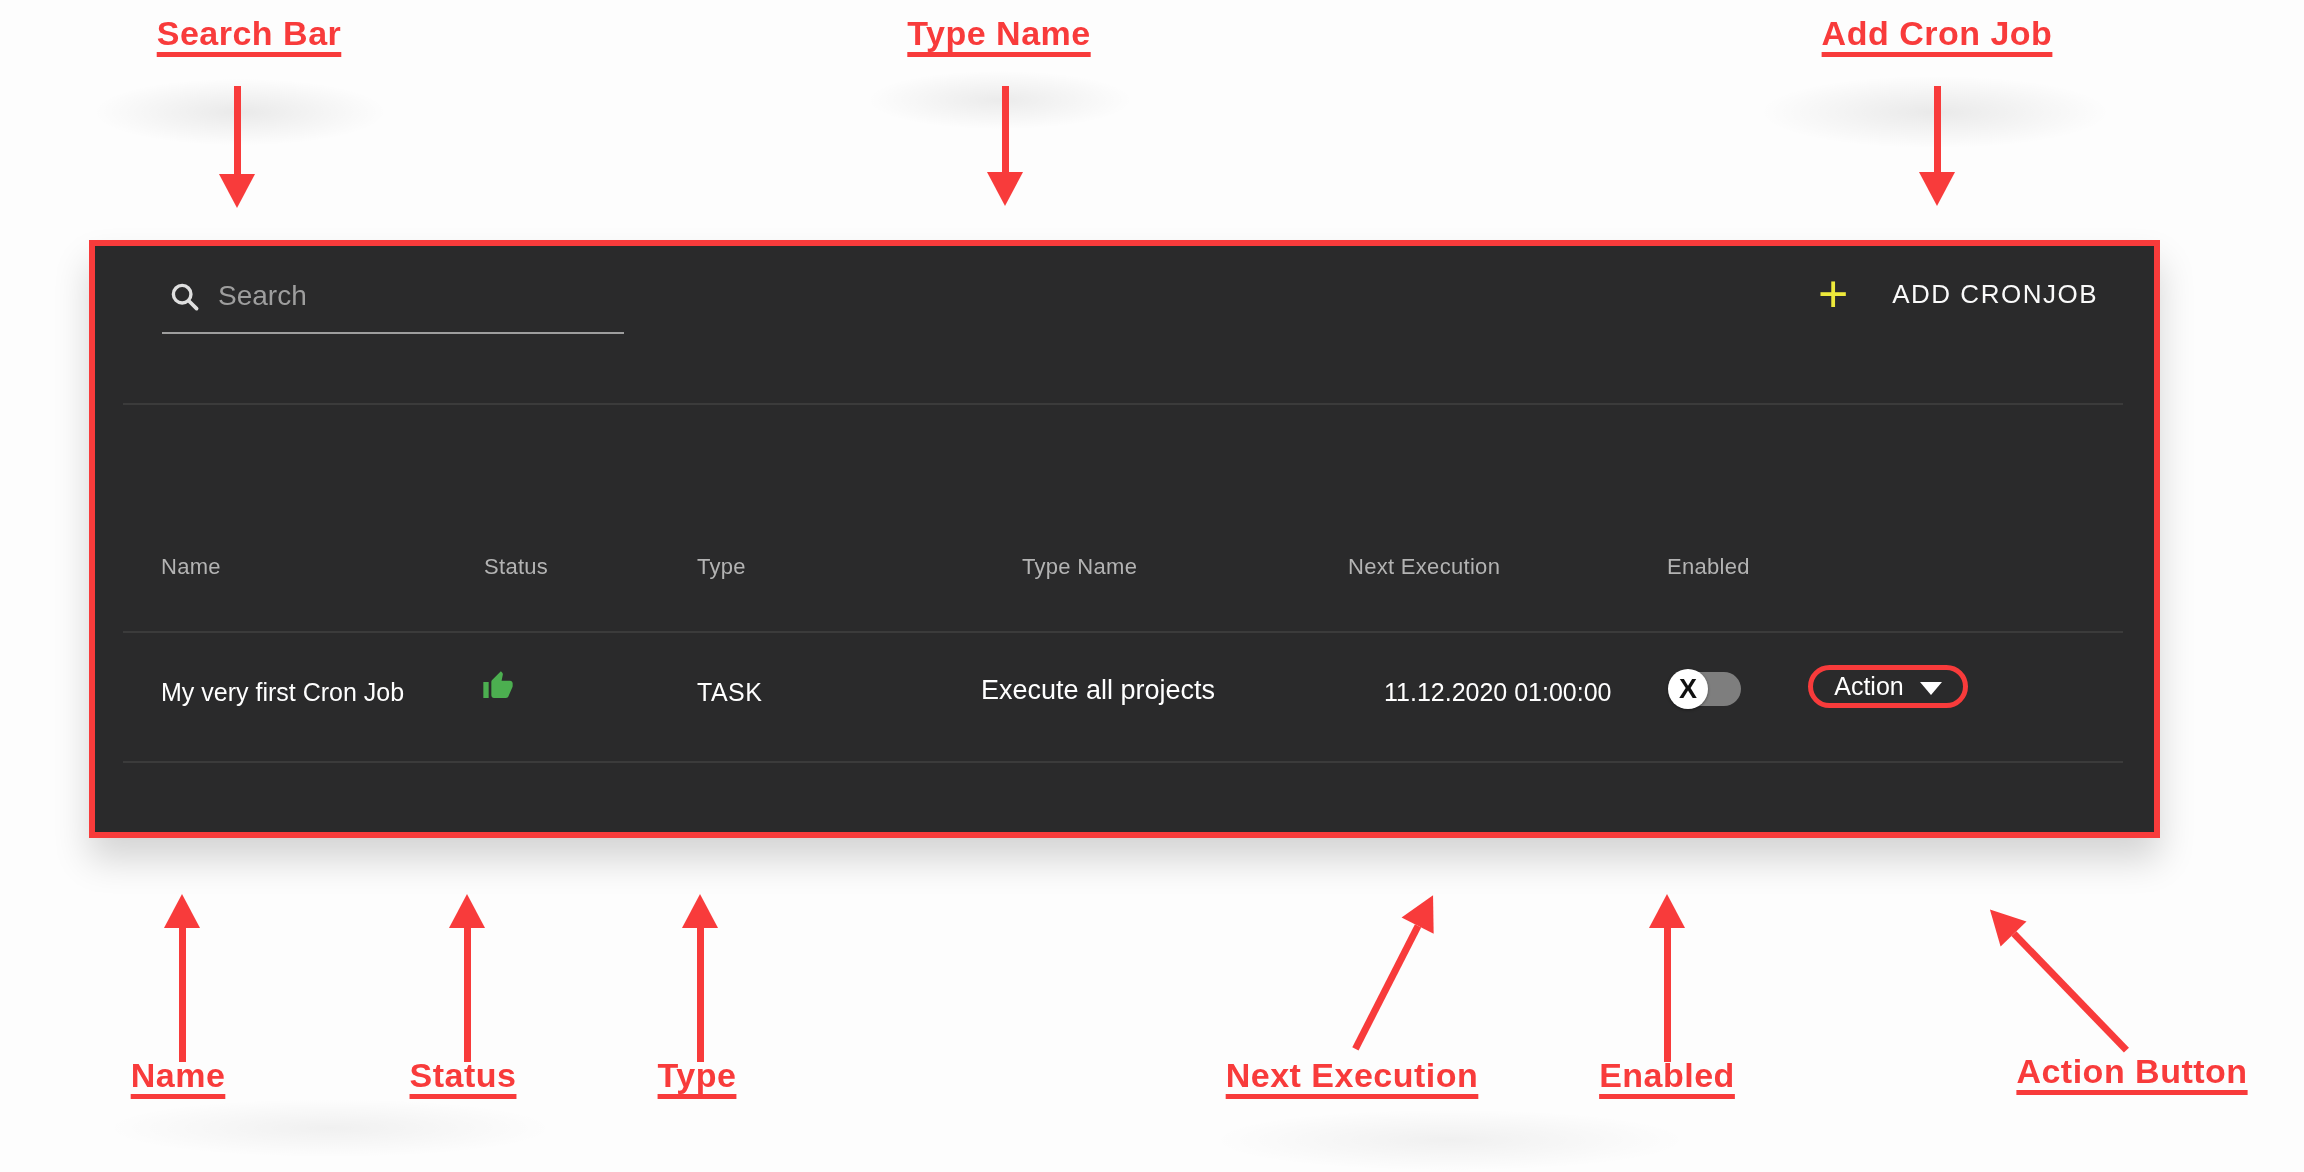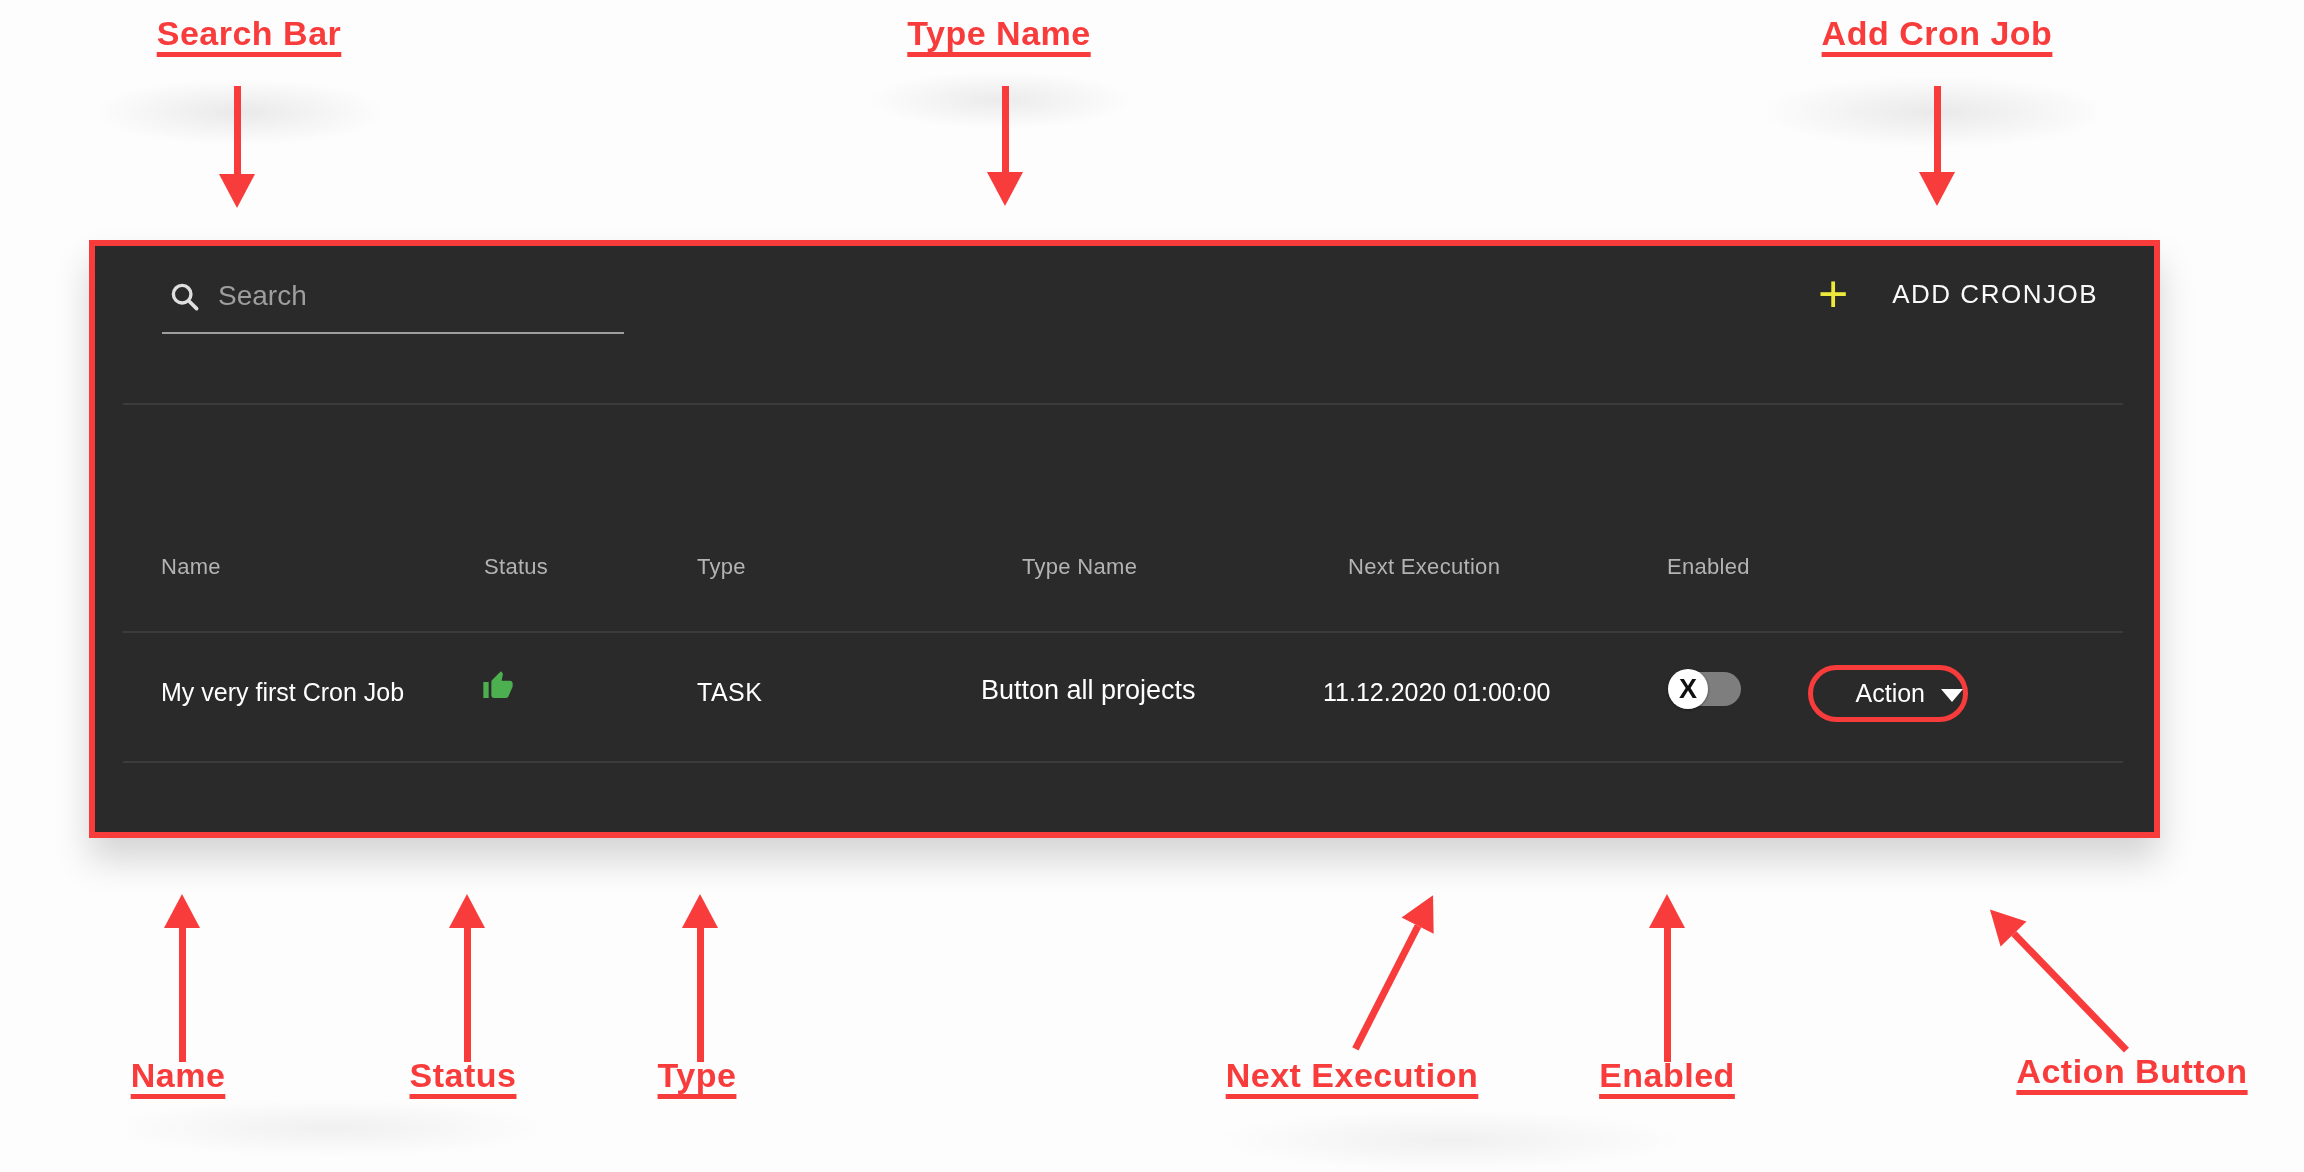--- a/index.html
+++ b/index.html
@@ -119,43 +119,43 @@
   .th-type{left:602px;}
   .th-typename{left:927px;}
   .th-nextexec{left:1253px;}
   .th-enabled{left:1572px;}
 
   .cell{position:absolute;color:#FFFFFF;font-size:25px;}
   .cell-name{left:66px;top:432px;}
   .cell-status{left:387px;top:424px;}
   .cell-type{left:602px;top:432px;letter-spacing:0.5px;}
   .cell-typename{left:886px;top:429px;font-size:27px;}
-  .cell-nextexec{left:1228px;top:432px;}
+  .cell-nextexec{left:1289px;top:432px;}
 
   .toggle{
     position:absolute;left:1576px;top:426px;
     width:70px;height:34px;border-radius:17px;
     background:#7E7E7E;cursor:pointer;
   }
   .toggle-knob{
     position:absolute;left:-3px;top:-3px;
     width:40px;height:40px;border-radius:50%;
     background:#FFFFFF;
     display:flex;align-items:center;justify-content:center;
     color:#111111;font-size:27px;font-weight:700;
     box-shadow:0 1px 3px rgba(0,0,0,0.4);
   }
 
   .action-btn{
     position:absolute;left:1713px;top:419px;
-    width:160px;height:57px;
+    width:160px;height:43px;
     background:transparent;
     border:5px solid var(--red);
     border-radius:999px;
-    display:flex;align-items:center;justify-content:flex-end;gap:16px;
+    display:flex;align-items:center;justify-content:center;gap:16px;
     cursor:pointer;
   }
   .action-label{color:#FFFFFF;font-size:25px;font-family:"Liberation Sans", sans-serif;}
   .caret-down{
     width:0;height:0;
     border-left:11px solid transparent;
     border-right:11px solid transparent;
     border-top:13px solid #FFFFFF;
     margin-top:3px;
   }
@@ -230,21 +230,21 @@
 
     <div class="cell cell-name">My very first Cron Job</div>
 
     <div class="cell cell-status">
       <svg width="32" height="32" viewBox="0 0 24 24">
         <path fill="#4CAF50" d="M1 21h4V9H1v12zm22-11c0-1.1-.9-2-2-2h-6.31l.95-4.57.03-.32c0-.41-.17-.79-.44-1.06L14.17 1 7.58 7.59C7.22 7.95 7 8.45 7 9v10c0 1.1.9 2 2 2h9c.83 0 1.54-.5 1.84-1.22l3.02-7.05c.09-.23.14-.47.14-.73v-2z"></path>
       </svg>
     </div>
 
     <div class="cell cell-type">TASK</div>
-    <div class="cell cell-typename">Button all projects</div>
+    <div class="cell cell-typename">Execute all projects</div>
     <div class="cell cell-nextexec">11.12.2020 01:00:00</div>
 
     <div class="toggle">
       <div class="toggle-knob">X</div>
     </div>
 
     <button class="action-btn">
       <span class="action-label">Action</span>
       <span class="caret-down"></span>
     </button>

